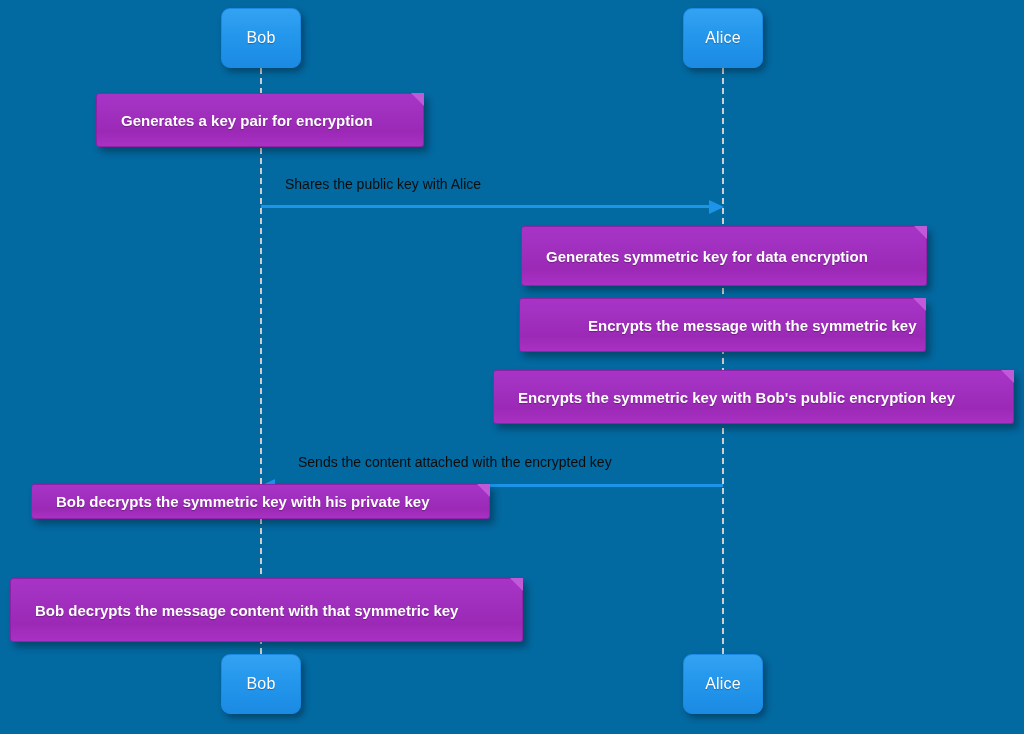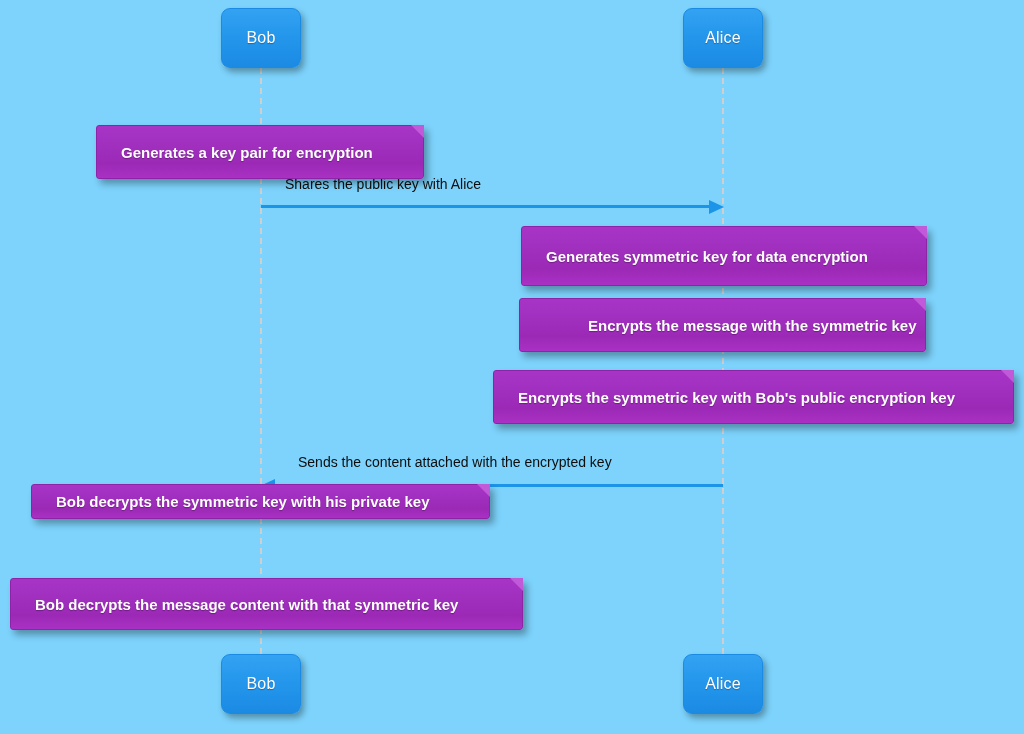--- a/index.html
+++ b/index.html
@@ -9,21 +9,21 @@
   }
   body {
     font-family: "Liberation Sans", sans-serif;
     -webkit-font-smoothing: antialiased;
   }
 
   #diagram {
     position: relative;
     width: 1024px;
     height: 734px;
-    background: #7dd3fc;
+    background: #0369a1;
     overflow: hidden;
   }
 
   
   .lifeline {
     position: absolute;
     width: 0;
     border-left: 2px dashed #cfcfcf;
     z-index: 1;
   }
@@ -121,21 +121,21 @@
   <div class="lifeline" style="left:722px; top:68px; height:586px;"></div>
 
   <div class="participant" style="left:221px; top:8px; width:80px; height:60px;">
     <span class="participant-label">Bob</span>
   </div>
 
   <div class="participant" style="left:683px; top:8px; width:80px; height:60px;">
     <span class="participant-label">Alice</span>
   </div>
 
-  <div class="note" style="left:96px; top:93px; width:328px; height:54px;margin-top:32px;">
+  <div class="note" style="left:96px; top:93px; width:328px; height:54px;">
     <span class="note-text">Generates a key pair for encryption</span>
     <span class="note-fold"></span>
   </div>
 
   <div class="msg-label" style="left:285px; top:176px;text-align:right;">Shares the public key with Alice</div>
   <div class="msg-line" style="left:261px; top:205px; width:450px;"></div>
   <div class="arrowhead right" style="left:709px; top:199.5px;"></div>
 
   <div class="note" style="left:521px; top:226px; width:406px; height:60px;">
     <span class="note-text">Generates symmetric key for data encryption</span>
@@ -154,21 +154,21 @@
 
   <div class="msg-label" style="left:298px; top:454px;">Sends the content attached with the encrypted key</div>
   <div class="msg-line" style="left:274px; top:484px; width:449px;"></div>
   <div class="arrowhead left" style="left:260px; top:478.5px;"></div>
 
   <div class="note" style="left:31px; top:484px; width:459px; height:35px;text-align:right;">
     <span class="note-text">Bob decrypts the symmetric key with his private key</span>
     <span class="note-fold"></span>
   </div>
 
-  <div class="note" style="left:10px; top:578px; width:513px; height:52px;">
+  <div class="note" style="left:10px; top:578px; width:513px; height:64px;">
     <span class="note-text">Bob decrypts the message content with that symmetric key</span>
     <span class="note-fold"></span>
   </div>
 
   <div class="participant" style="left:221px; top:654px; width:80px; height:60px;">
     <span class="participant-label">Bob</span>
   </div>
 
   <div class="participant" style="left:683px; top:654px; width:80px; height:60px;">
     <span class="participant-label">Alice</span>

